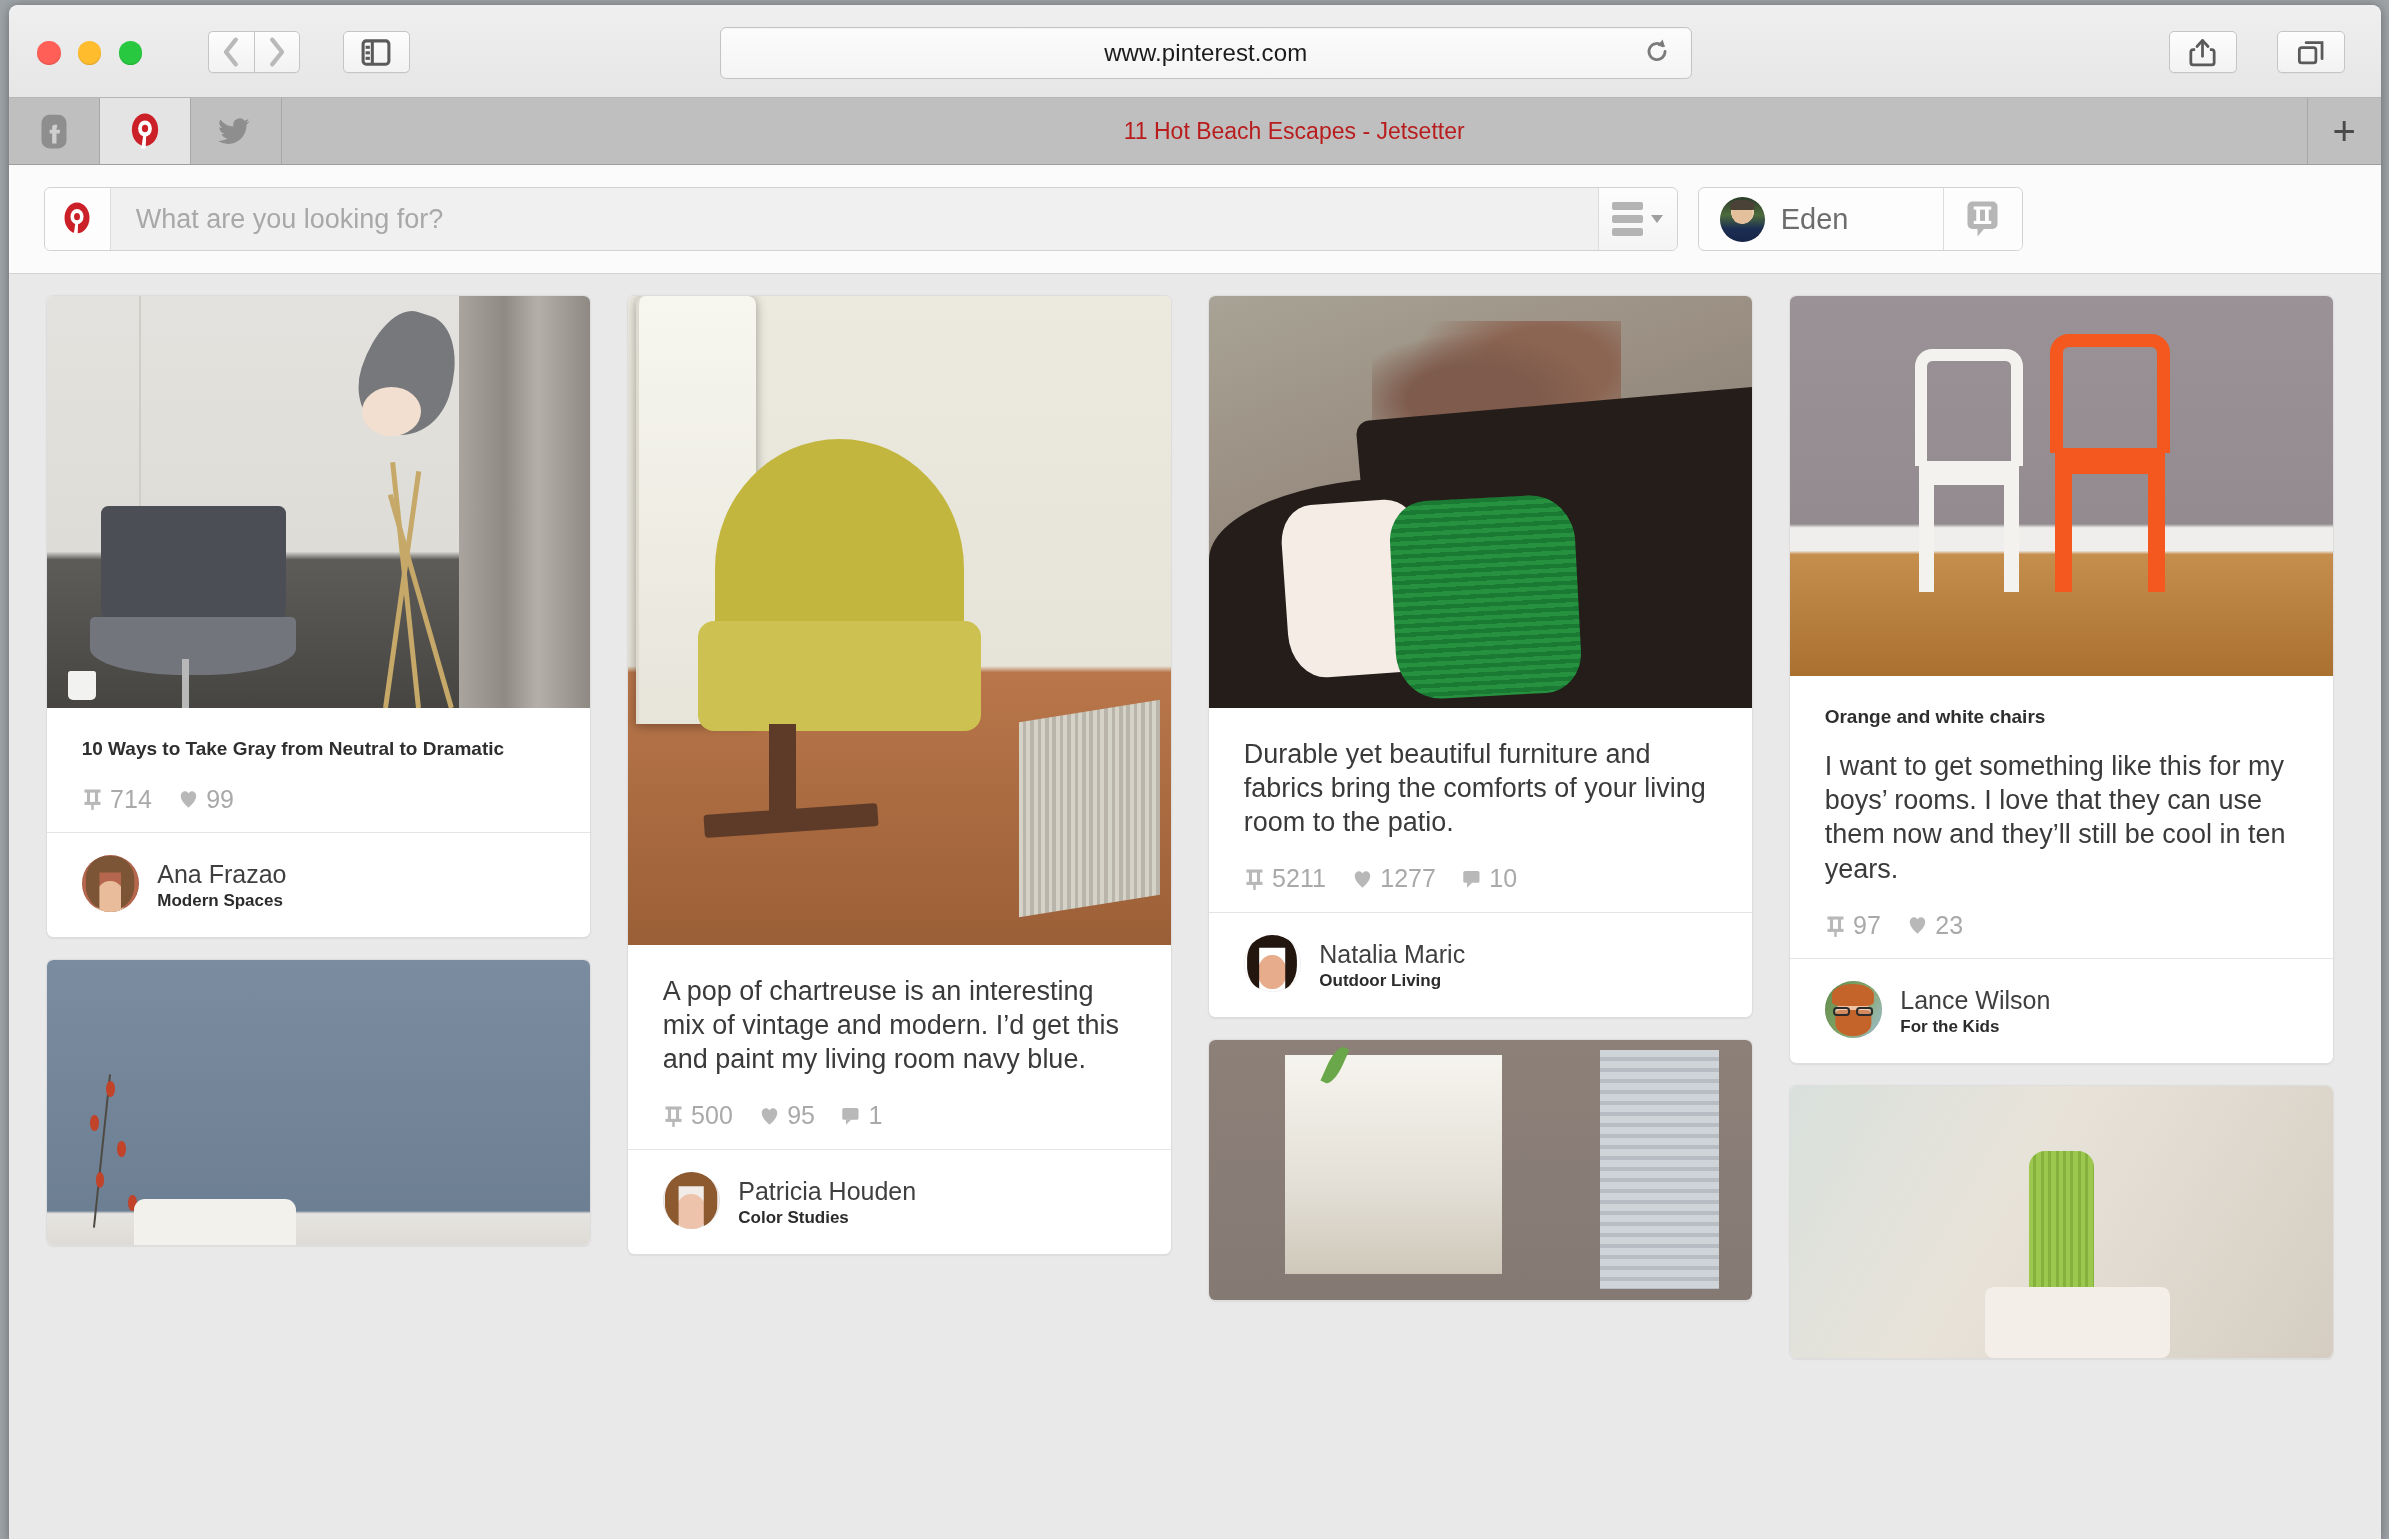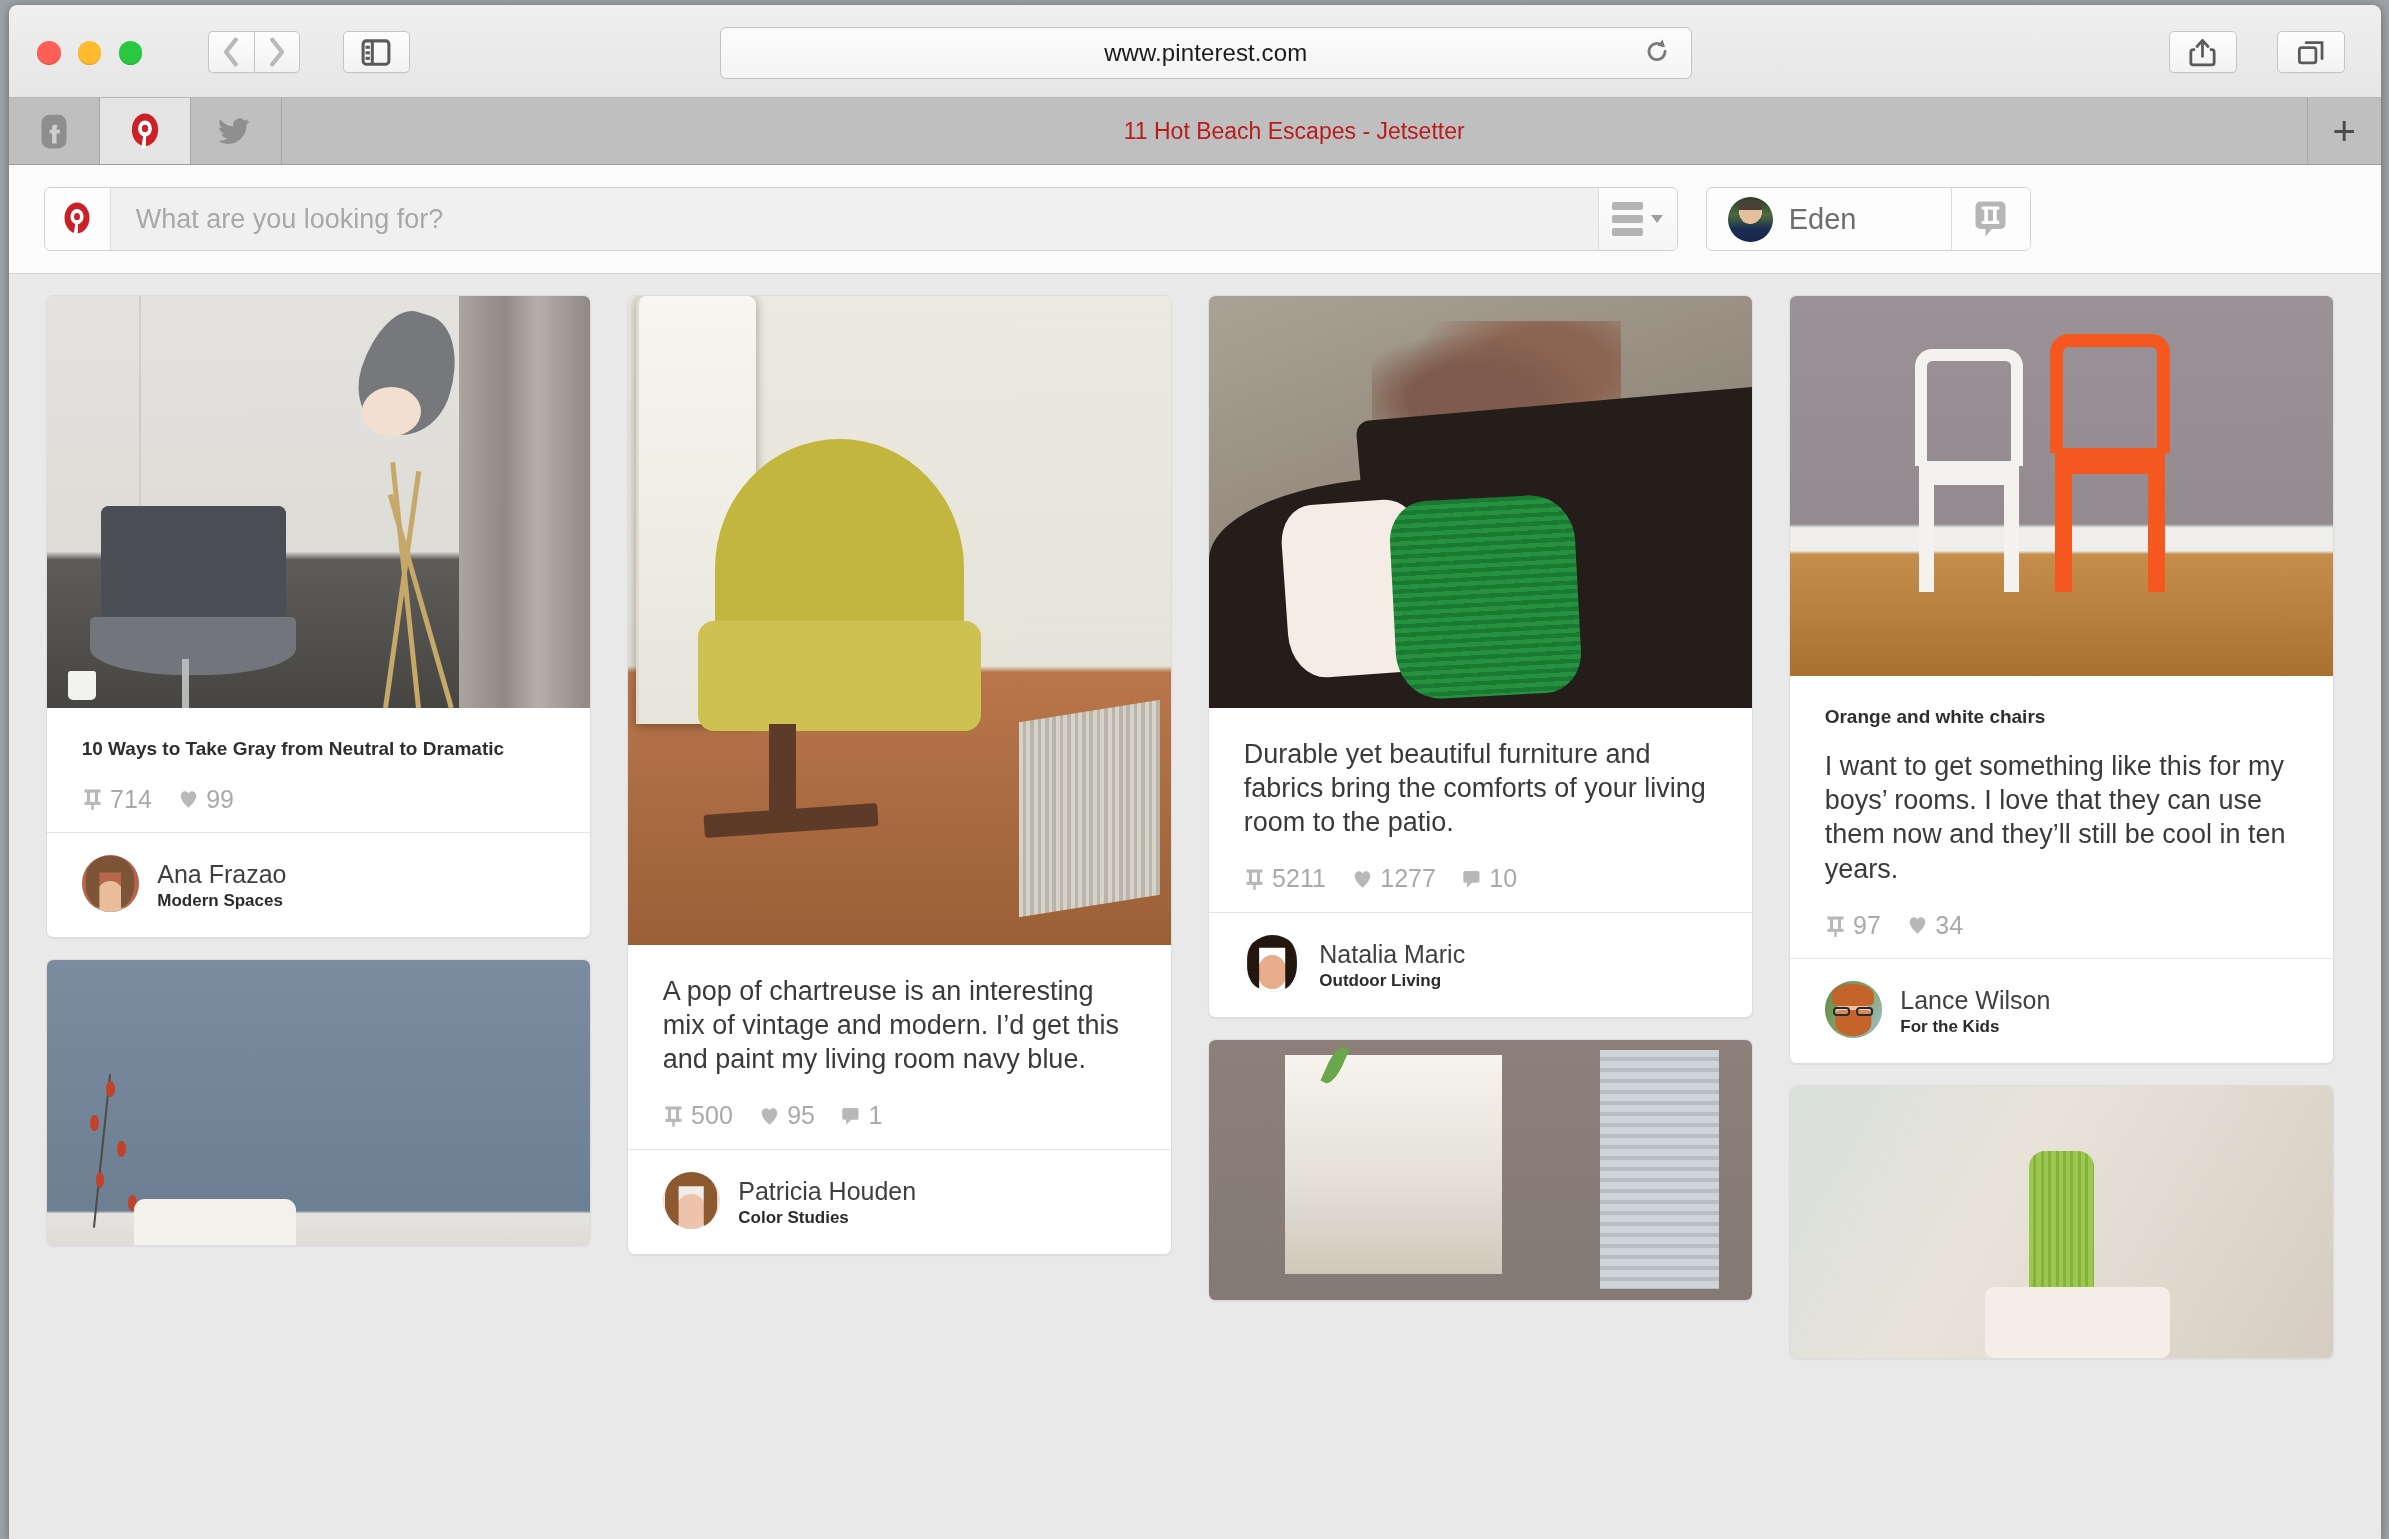--- a/index.html
+++ b/index.html
@@ -120,21 +120,21 @@
     width:79px; background:linear-gradient(to bottom,#fdfdfd,#f4f4f4);
     border-left:0.6px solid #dcdcdc;
     display:flex; align-items:center; justify-content:center; gap:5px;
   }
   .burger { display:flex; flex-direction:column; gap:5.6px; }
   .burger i { display:block; width:31px; height:7.4px; background:#b4b4b4; border-radius:1.9px; }
   .caret-dn { width:0;height:0;border-left:6.8px solid transparent;border-right:6.8px solid transparent;border-top:8.7px solid #9e9e9e; margin-left:2.5px;}
 
   .user-group {
     display:flex; align-items:stretch; height:64px;
-    margin-left:28px;
+    margin-left:20px;
     border:0.6px solid #d2d2d2; border-radius:6.2px;
     background:#fdfdfd; overflow:hidden;
   }
   .user-box {
     width:245px; display:flex; align-items:center; gap:16px; padding-left:21px;
     border-right:0.6px solid #dcdcdc;
   }
   .user-avatar {
     width:45px;height:45px;border-radius:50%;
     background:
@@ -584,21 +584,21 @@
                 <rect x="8" y="6" width="5" height="21" fill="#b8b8b8"></rect>
                   <rect x="21" y="6" width="5" height="21" fill="#b8b8b8"></rect>
                 <rect x="15" y="27" width="4" height="10" fill="#b8b8b8"></rect>
               </svg>
               <b style="font-weight:normal">97</b>
             </span>
             <span class="stat">
               <svg width="21" height="20" viewBox="0 0 34 32">
                 <path d="M17 30 C2 18 2 7 9 4 c4-1.8 7 .6 8 3 1-2.4 4-4.8 8-3 7 3 7 14-8 26z" fill="#b8b8b8"></path>
               </svg>
-              <b style="font-weight:normal">34</b>
+              <b style="font-weight:normal">23</b>
             </span>
           </div>
         </div>
         <div class="divider"></div>
         <div class="attrib">
           <span class="attrib-avatar av-lan">
             <span class="av-beard"></span>
             <span class="av-glass">
                 <span></span>
                 <span></span>

